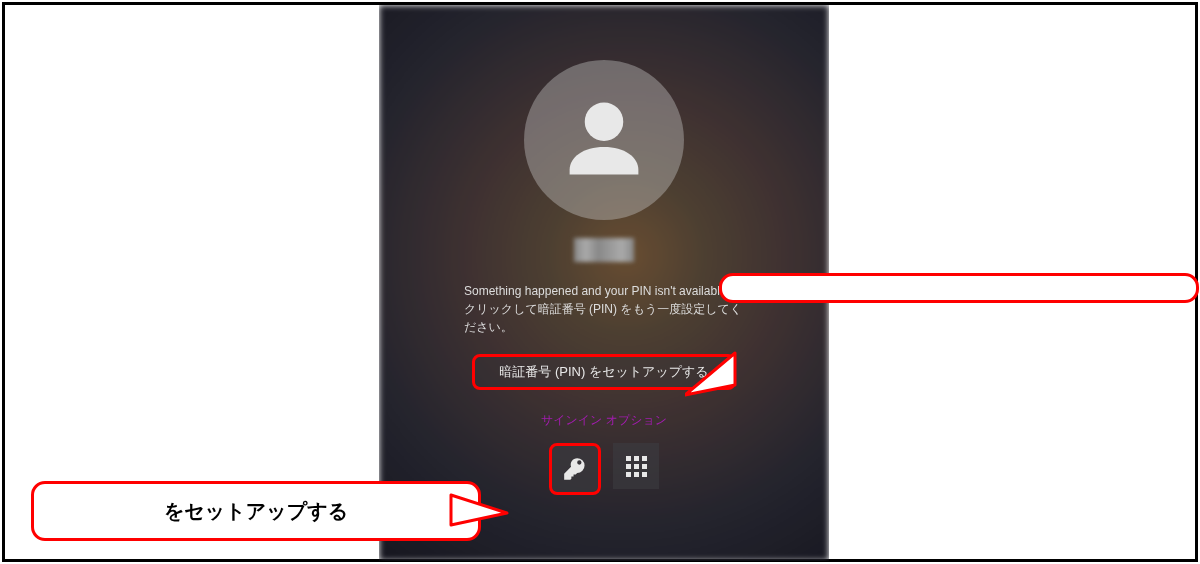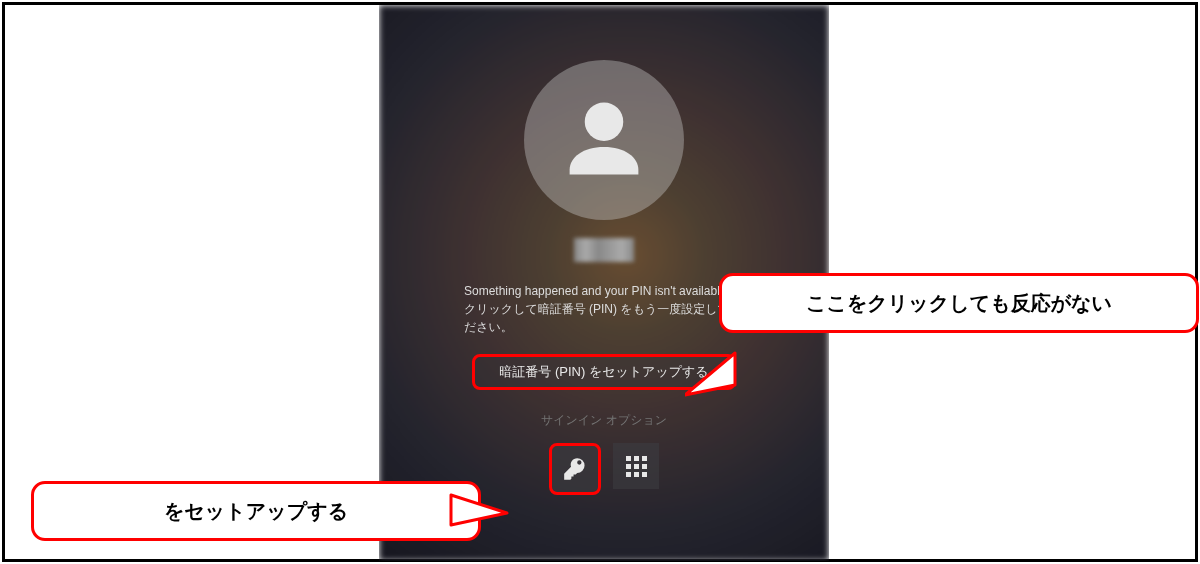--- a/index.html
+++ b/index.html
@@ -5,21 +5,21 @@
 html,body{margin:0;padding:0;width:1200px;height:564px;font-family:"Yu Gothic","Meiryo","Segoe UI",sans-serif;overflow:hidden}
 .frame{position:absolute;left:2px;top:2px;right:2px;bottom:2px;border:3px solid #000;box-sizing:border-box;background:#fff}
 .screenshot{position:absolute;left:374px;top:0;width:450px;height:556px;overflow:hidden}
 .bg{position:absolute;inset:0;background:radial-gradient(circle at 55% 45%,#7a5a3a 0%,#5a4a3a 20%,#4a3a3a 40%,#2a2a35 70%,#1a1a25 100%);filter:blur(3px) brightness(0.85)}
 .content{position:absolute;inset:0;display:flex;flex-direction:column;align-items:center;color:#e8e8e8;font-size:13px}
 .avatar{margin-top:55px;width:160px;height:160px;border-radius:50%;background:rgba(200,200,200,0.4);display:flex;align-items:center;justify-content:center}
 .avatar svg{width:110px;height:110px;fill:#e8e8e8}
 .username{margin-top:18px;width:60px;height:24px;background:linear-gradient(90deg,#888 0%,#aaa 20%,#888 40%,#999 60%,#aaa 80%,#888 100%);filter:blur(2px)}
 .msg{margin-top:20px;width:280px;line-height:1.5;font-size:12px;color:#ddd;text-align:left}
 .setup-btn{margin-top:18px;border:3px solid #ff0000;border-radius:8px;padding:6px 24px;color:#e8e8e8;font-size:13px;background:rgba(50,50,55,0.3);cursor:pointer}
-.options{margin-top:22px;font-size:12px;color:#737373}
+.options{margin-top:22px;font-size:12px;color:#a21caf}
 .icons{margin-top:14px;display:flex;gap:12px}
 .iconbtn{width:46px;height:46px;background:rgba(60,60,65,0.6);display:flex;align-items:center;justify-content:center;cursor:pointer}
 .iconbtn.hl{border:3px solid #ff0000;border-radius:8px}
 .iconbtn svg{width:26px;height:26px;fill:#e8e8e8}
 .keypad{display:grid;grid-template-columns:repeat(3,5px);grid-template-rows:repeat(3,5px);gap:3px}
 .keypad span{width:5px;height:5px;background:#e8e8e8}
 
 .callout{position:absolute;border:3px solid #ff0000;border-radius:14px;background:#fff;padding:12px 22px;font-size:20px;font-weight:600;color:#000;text-align:center;line-height:1.5}
 .callout.top{left:714px;top:268px;width:430px}
 .callout.bottom{left:26px;top:476px;width:400px}
@@ -68,21 +68,20 @@
               <span></span>
               <span></span>
           </div>
         </div>
       </div>
 
     </div>
   </div>
 
   <div class="callout top">
-    <div>ここをクリックしても反応がない</div>
   </div>
   <div class="tail" style="left:680px;top:340px">
     <svg width="60" height="60">
         <polygon points="0,50 50,8 50,40" fill="#fff" stroke="#ff0000" stroke-width="3" stroke-linejoin="round"></polygon>
       </svg>
   </div>
 
   <div class="callout bottom">
     <div>をセットアップする</div>
   </div>

